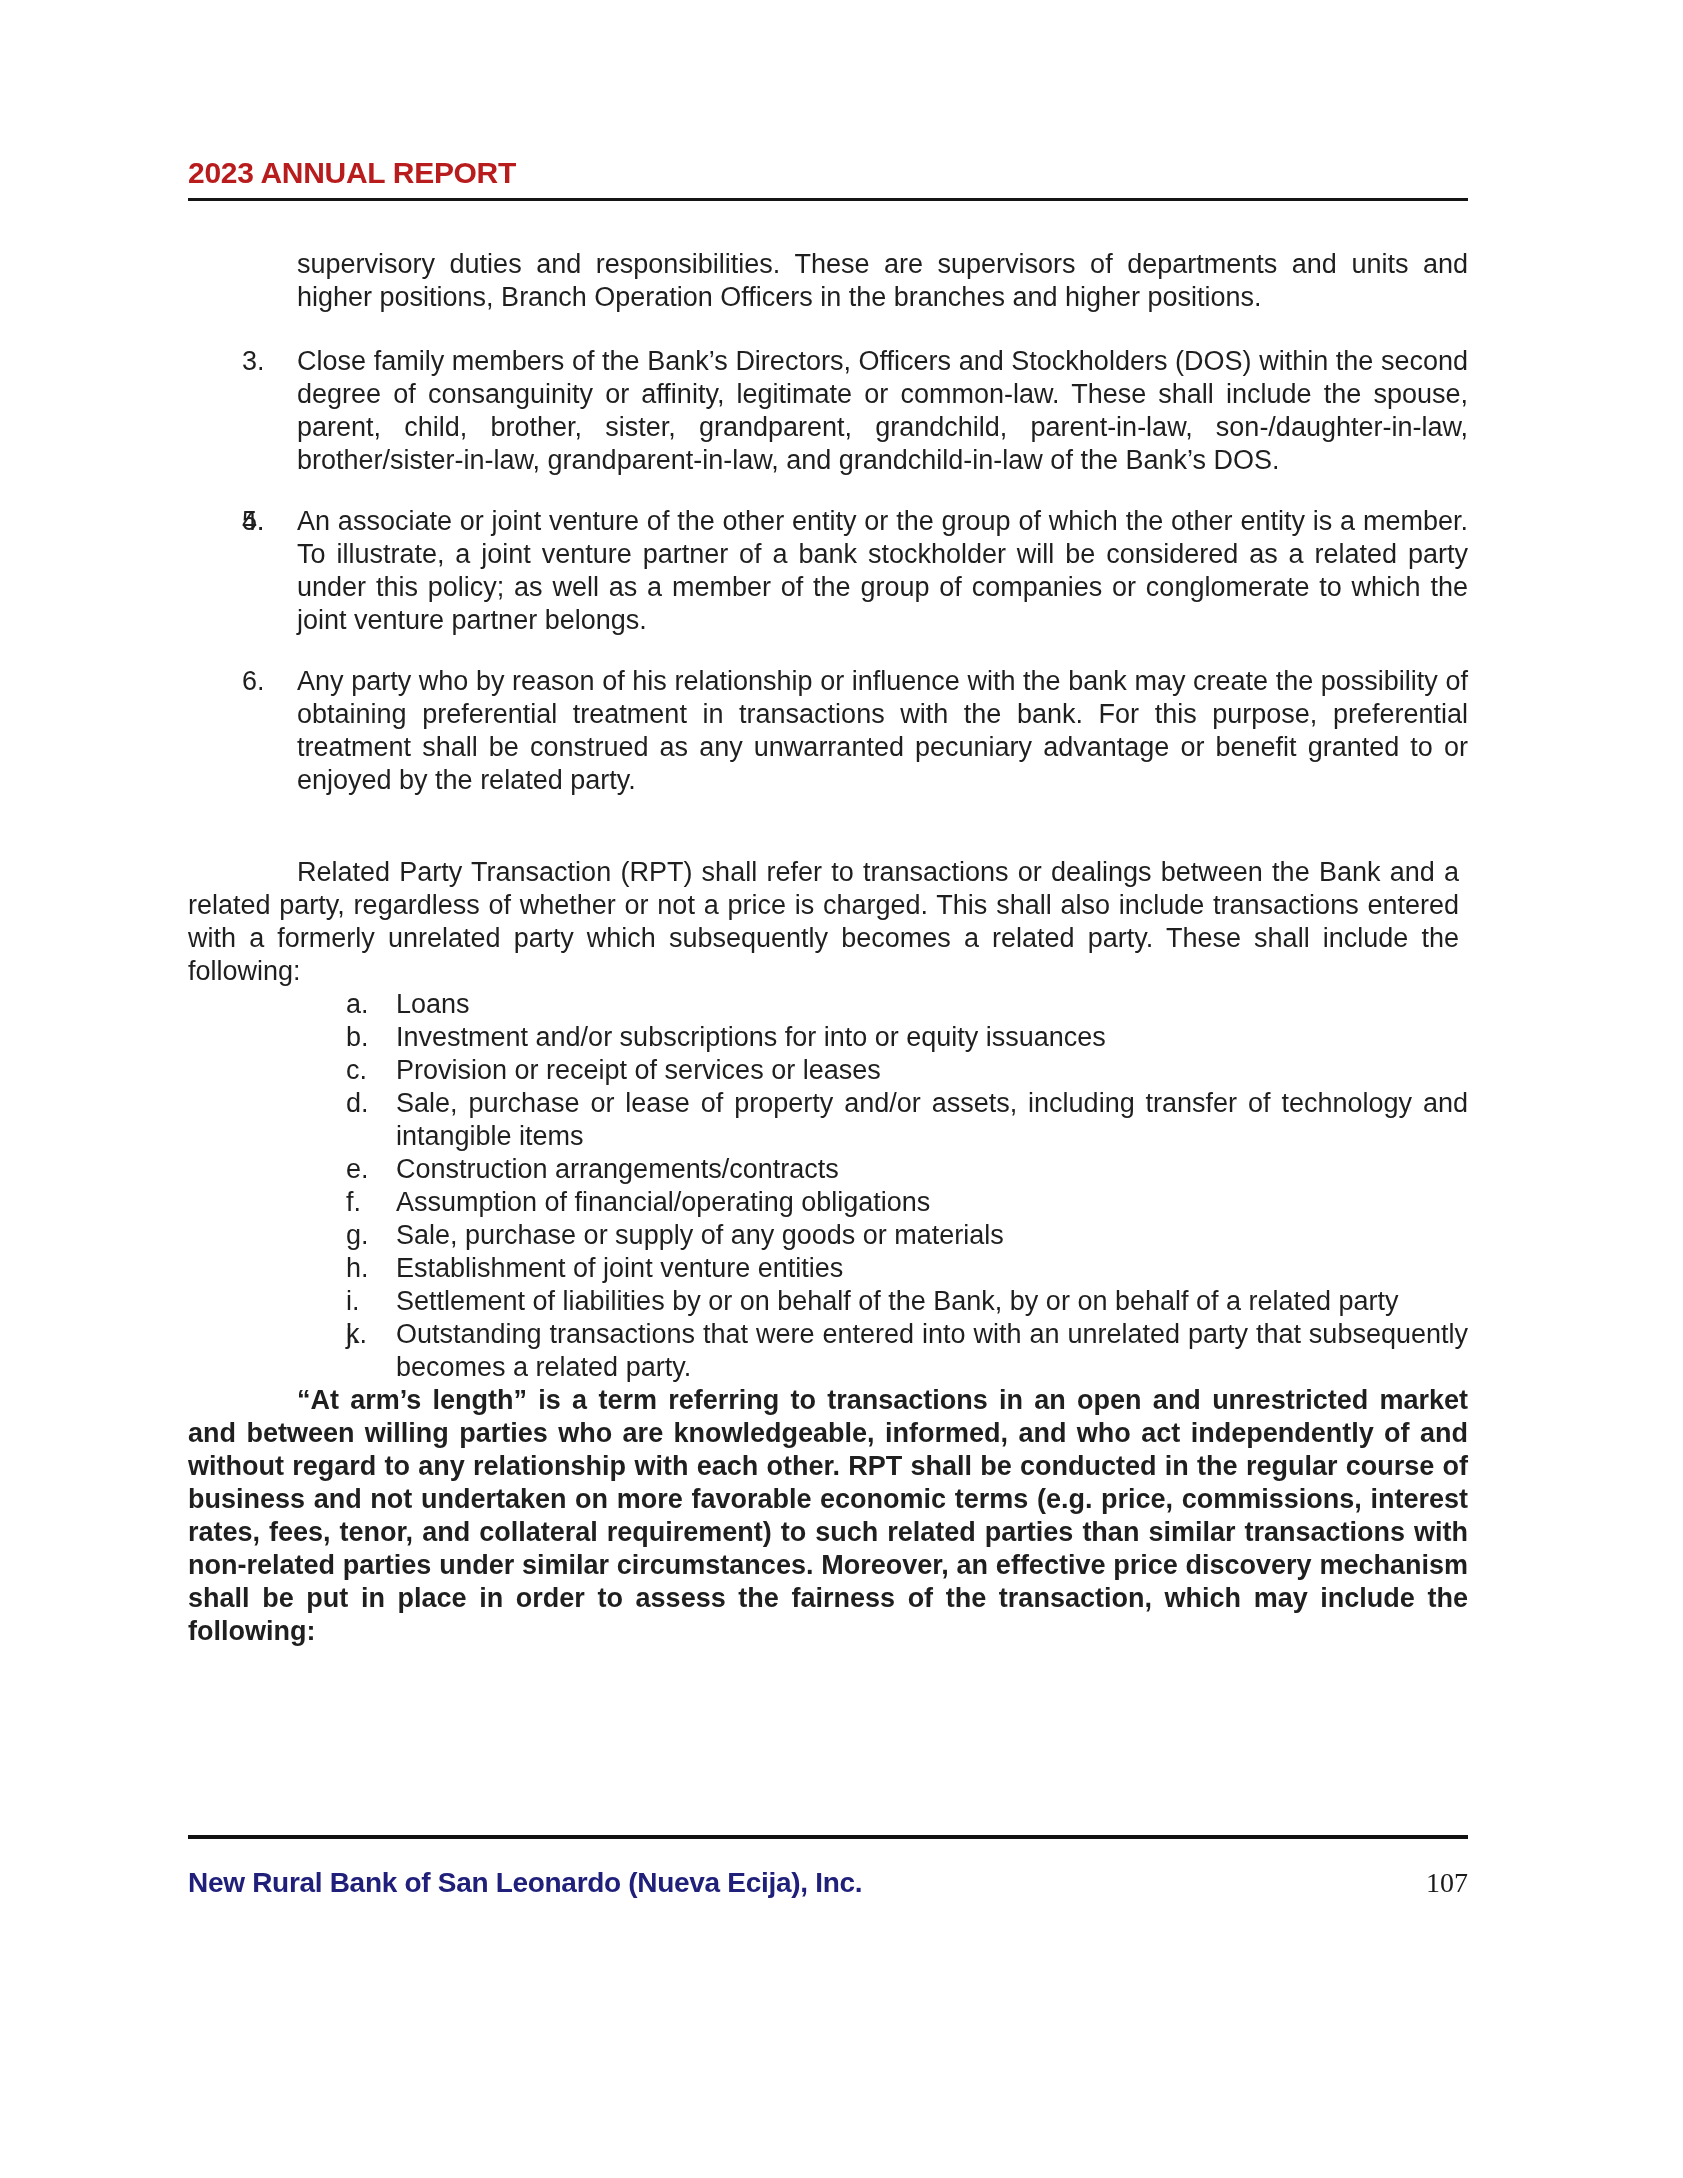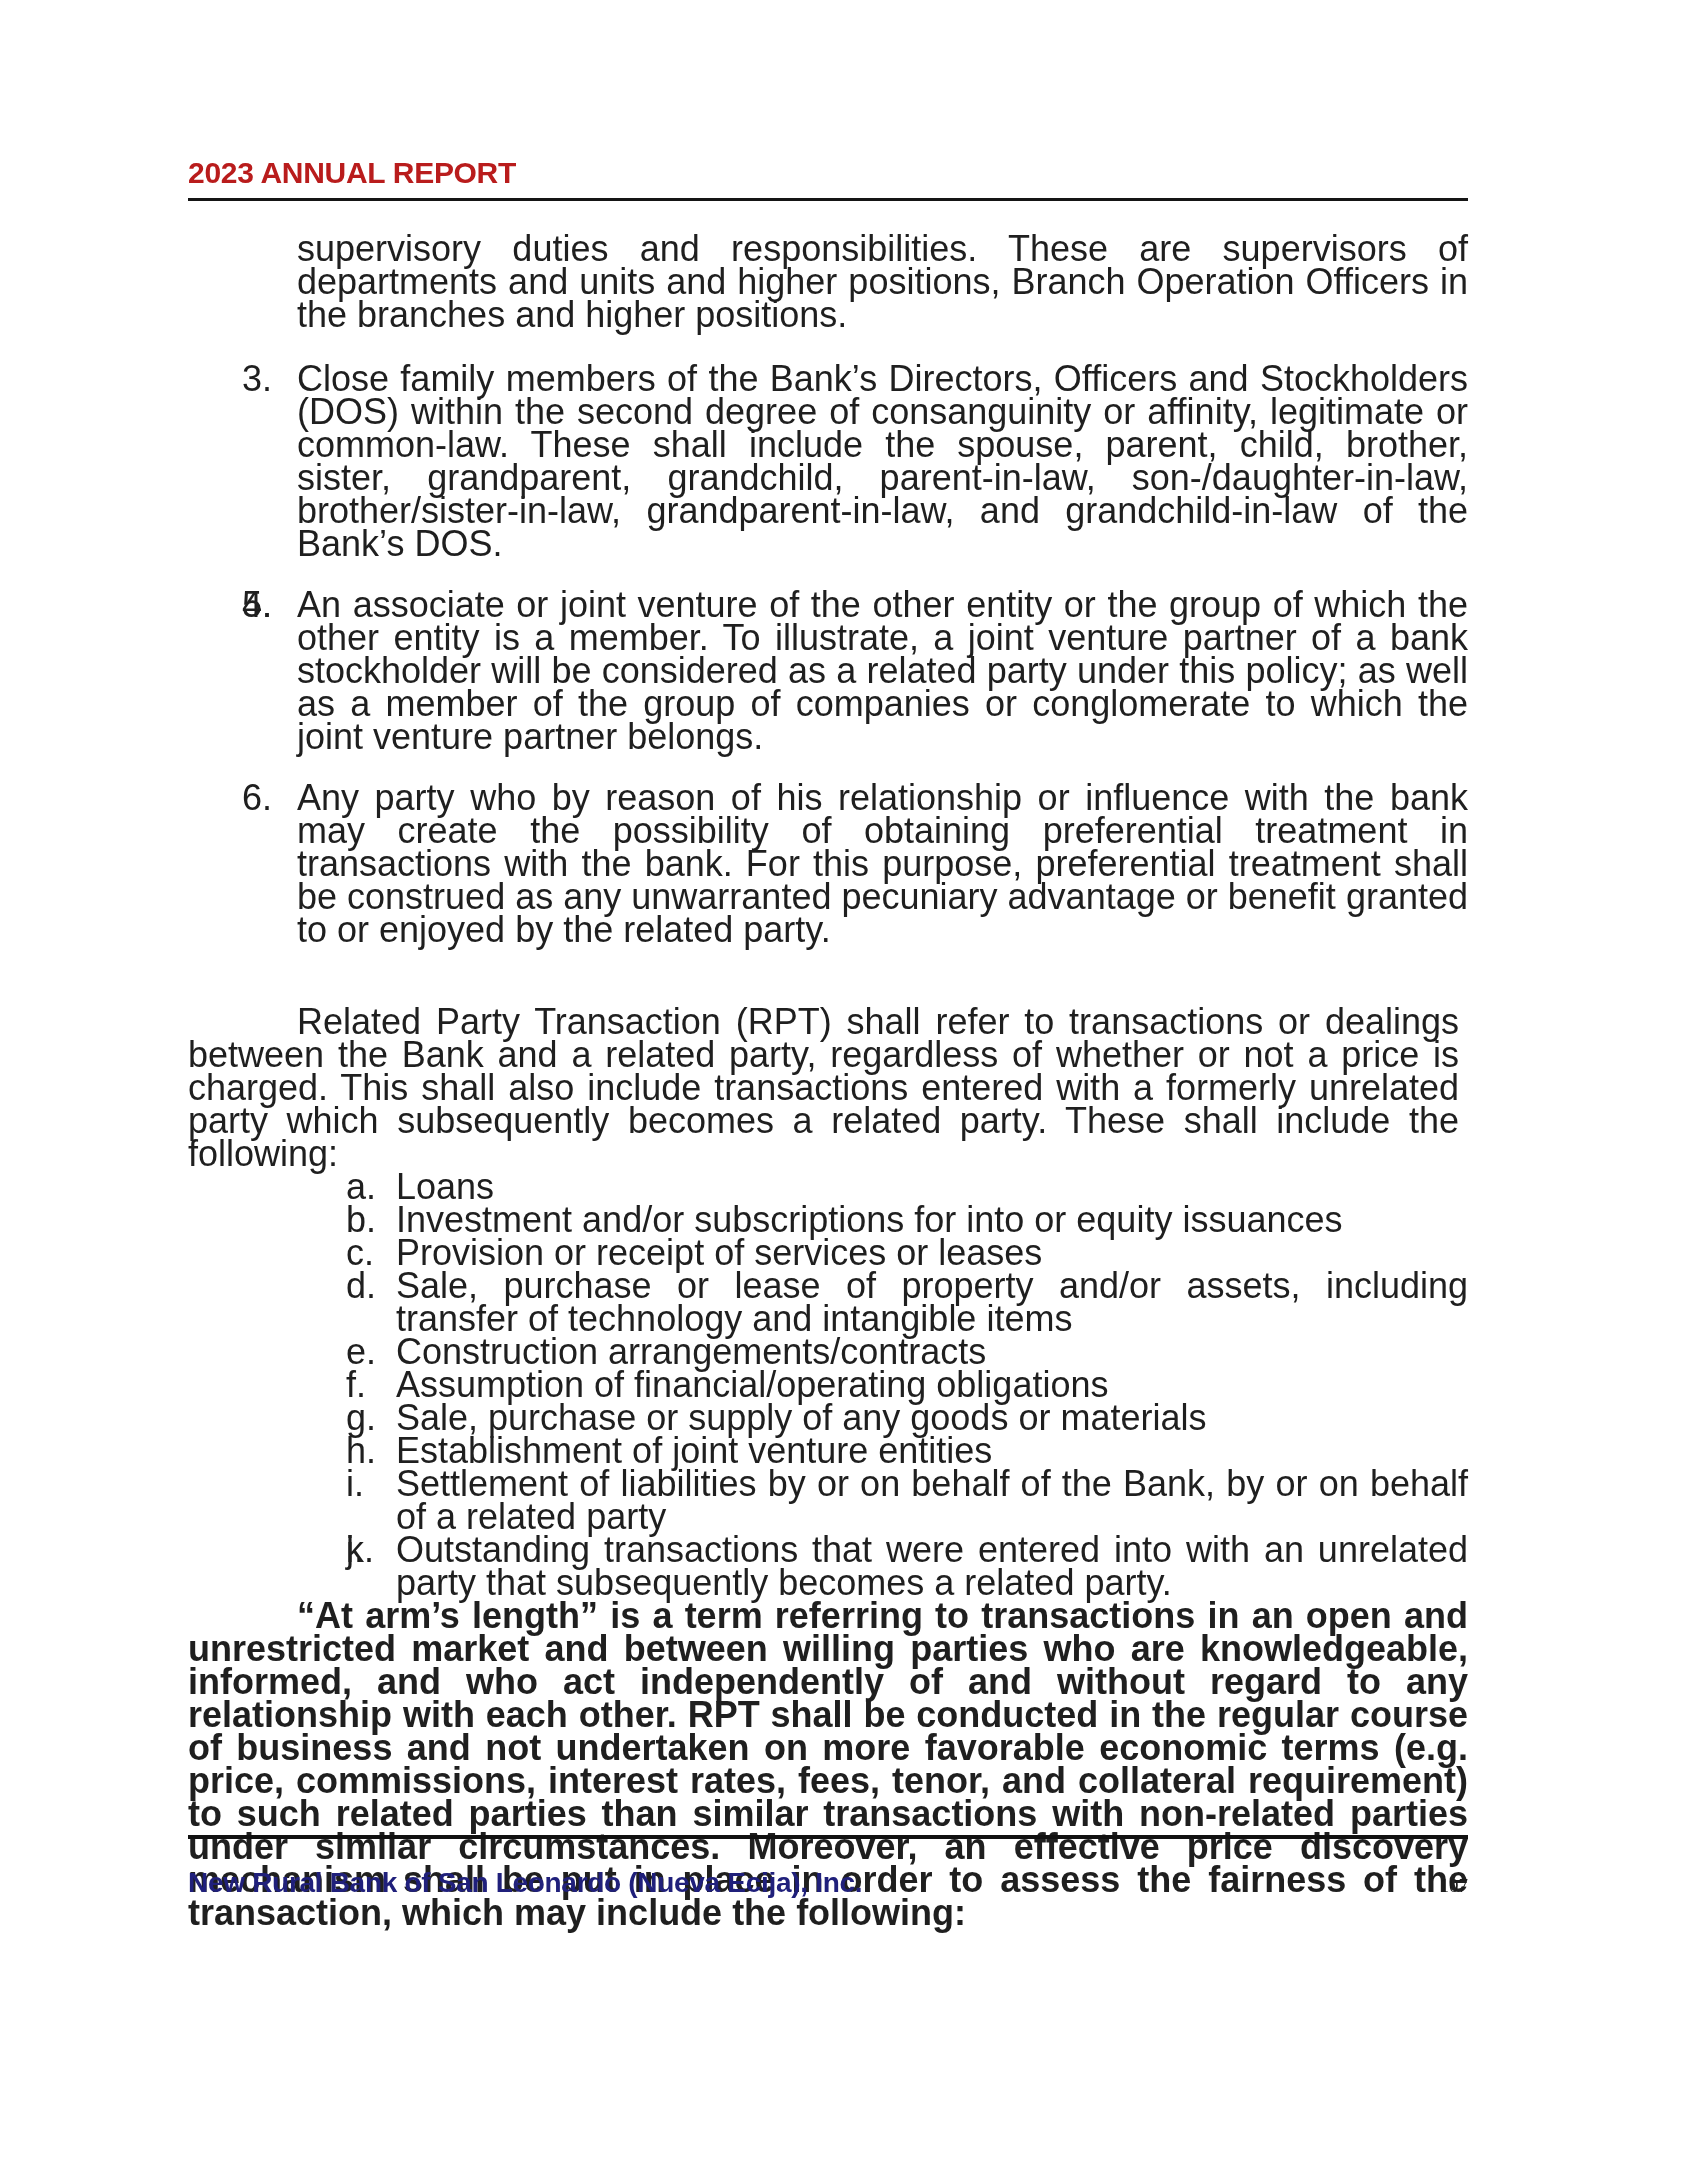--- a/index.html
+++ b/index.html
@@ -26,23 +26,23 @@
     position: absolute;
     left: 188px;
     top: 198px;
     width: 1280px;
     height: 3px;
     background: #151515;
   }
   .main {
     position: absolute;
     left: 188px;
-    top: 232px;
+    top: 248px;
     width: 1280px;
-    font-size: 36px;
+    font-size: 27px;
     line-height: 33px;
     text-align: justify;
   }
   .continuation {
     padding-left: 109px;
     margin: 0 0 31px 0;
   }
   .num-item {
     position: relative;
     padding-left: 109px;
@@ -90,21 +90,21 @@
     gap: 10px;
   }
   .footer-bank {
     font-size: 28px;
     font-weight: bold;
     letter-spacing: -0.3px;
     color: #20207b;
   }
   .footer-page {
     font-family: "Liberation Serif", serif;
-    font-size: 19px;
+    font-size: 28px;
     color: #1a1a1a;
   }
 </style>
 </head>
 <body>
 
 <div class="report-title">2023 ANNUAL REPORT</div>
 <div class="header-rule"></div>
 
 <div class="main">

